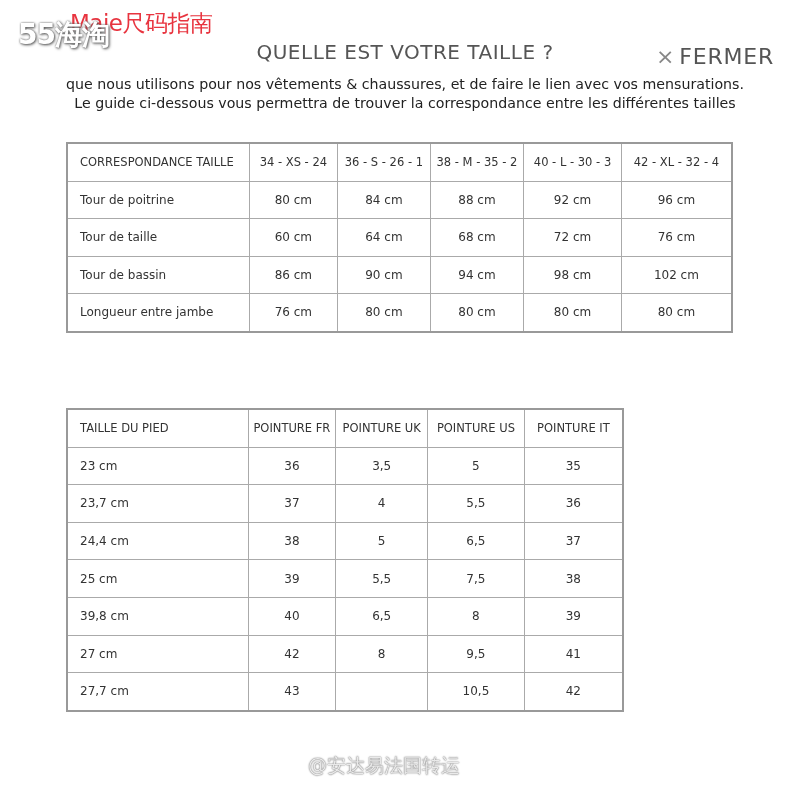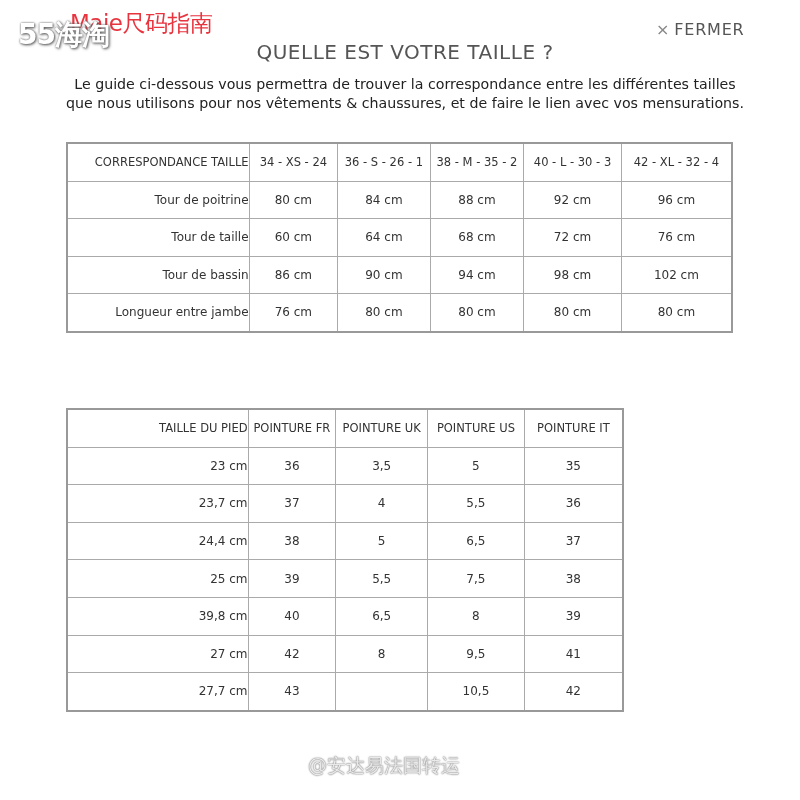--- a/index.html
+++ b/index.html
@@ -1,46 +1,46 @@
 <!DOCTYPE html>
 <html><head>
 <meta charset="utf-8">
 <style>
   html, body { margin:0; padding:0; background:#ffffff; }
   body { width:800px; height:800px; position:relative; overflow:hidden; font-family:"DejaVu Sans", sans-serif; color:#333; }
   .brand { position:absolute; left:70px; top:8px; color:#e8343f; font-size:23px; font-family:"DejaVu Sans", sans-serif; letter-spacing:-0.5px; }
   .site-logo { position:absolute; left:18px; top:16px; color:#fff; font-size:28px; font-weight:bold; font-family:"DejaVu Sans", sans-serif; text-shadow:0 0 2px #666, 1px 1px 3px #555; letter-spacing:-1px; }
   .title { position:absolute; left:0; width:810px; top:40px; text-align:center; font-size:20px; color:#555; letter-spacing:0.5px; font-family:"DejaVu Sans", sans-serif; }
-  .close { position:absolute; left:656px; top:20px; font-size:16px; color:#555; letter-spacing:0.8px; cursor:pointer; }
+  .close { position:absolute; left:656px; top:44px; font-size:22px; color:#555; letter-spacing:0.8px; cursor:pointer; }
   .close .x { color:#888; margin-right:4px; }
   .intro { position:absolute; left:40px; width:730px; top:75px; text-align:center; font-size:14.2px; line-height:19px; color:#222; }
   table { border-collapse:collapse; position:absolute; font-size:12px; color:#333; font-family:"DejaVu Sans", sans-serif; }
   table { border:2px solid #999; }
   td { border:1px solid #aaa; height:36.5px; padding:0; text-align:center; }
-  td.first { text-align:right; padding-left:12px; }
+  td.first { text-align:left; padding-left:12px; }
   .t1 { left:66px; top:142px; width:667px; }
   .t2 { left:66px; top:408px; width:558px; }
   .t2 td { height:36.6px; }
   .hdr td { font-size:11.5px; }
   .watermark { position:absolute; left:308px; top:753px; font-size:19px; color:rgba(255,255,255,0.85); text-shadow:0 0 1px #666, 0 0 2px #888; letter-spacing:0px; }
 </style>
 </head>
 <body>
 
 <div class="brand">Maje尺码指南</div>
 <div class="site-logo">55海淘</div>
 
 <div class="title">QUELLE EST VOTRE TAILLE ?</div>
 <div class="close">
   <span class="x">×</span><span>FERMER</span>
 </div>
 
 <div class="intro">
+  <div>que nous utilisons pour nos vêtements &amp; chaussures, et de faire le lien avec vos mensurations.</div>
   <div>Le guide ci-dessous vous permettra de trouver la correspondance entre les différentes tailles</div>
-  <div>que nous utilisons pour nos vêtements &amp; chaussures, et de faire le lien avec vos mensurations.</div>
 </div>
 
 <table class="t1">
   <colgroup>
       <col style="width:181px">
       <col style="width:88px">
       <col style="width:92px">
       <col style="width:93px">
       <col style="width:97px">
       <col style="width:110px">

